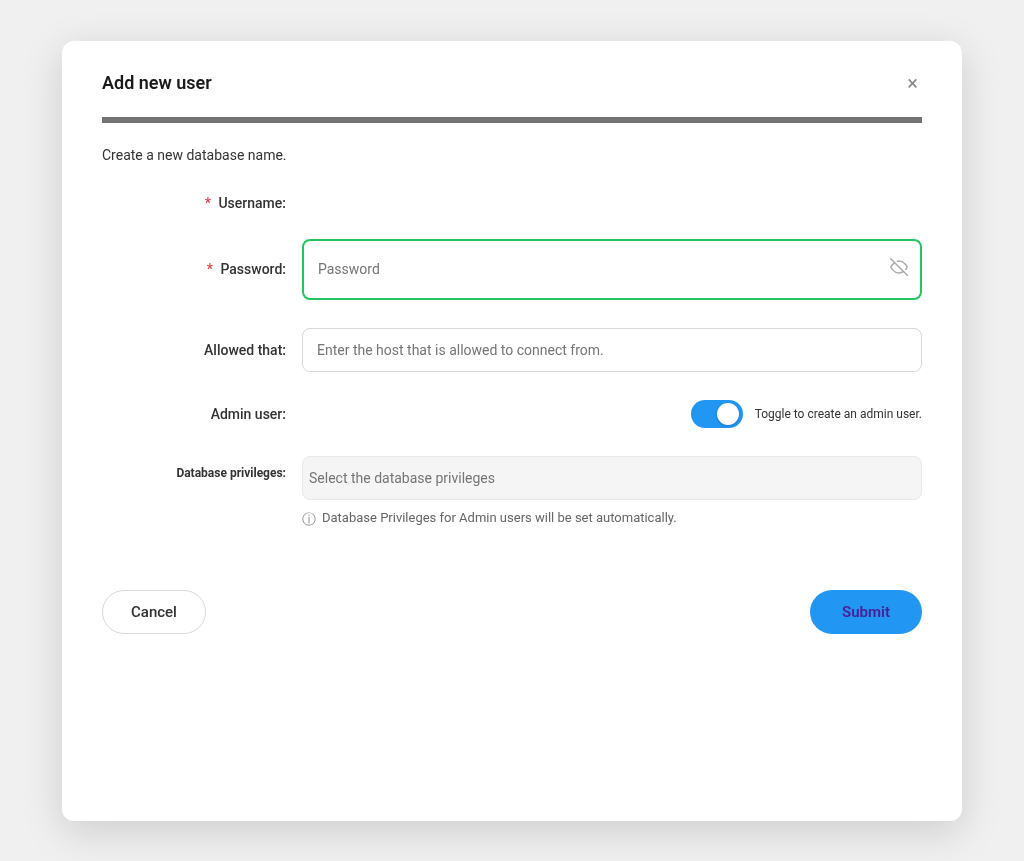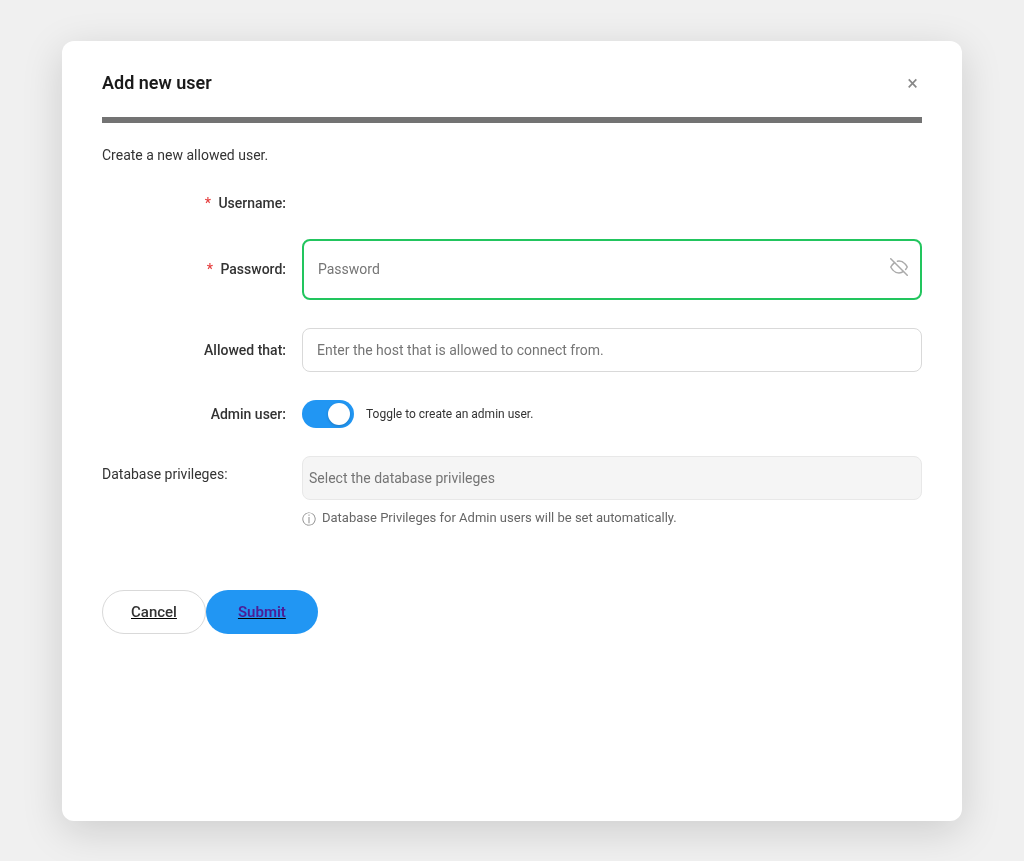--- a/index.html
+++ b/index.html
@@ -55,20 +55,21 @@
     .subtitle {
       font-size: 14px;
       color: #333;
       margin-bottom: 32px;
     }
 
     .form-group {
       display: flex;
       align-items: center;
       margin-bottom: 28px;
+      justify-content: space-between;
     }
 
     .form-label {
       width: 200px;
       text-align: right;
       padding-right: 16px;
       font-size: 14px;
       color: #333;
       font-weight: 500;
       flex-shrink: 0;
@@ -225,24 +226,25 @@
 
     
     .privileges-group {
       display: flex;
       align-items: flex-start;
       margin-bottom: 20px;
     }
 
     .privileges-label {
       width: 200px;
+      text-align: right;
       padding-right: 16px;
-      font-size: 14px;
-      color: #333;
-      font-weight: 400;
+      font-size: 12px;
+      color: #333;
+      font-weight: 700;
       flex-shrink: 0;
       padding-top: 10px;
     }
 
     .privileges-content {
       flex: 1;
     }
 
     .privileges-input {
       width: 100%;
@@ -268,24 +270,24 @@
 
     .info-icon {
       color: #888;
       font-size: 14px;
       flex-shrink: 0;
       margin-top: 1px;
     }
 
     .dialog-footer {
       display: flex;
+      justify-content: space-between;
       align-items: center;
       margin-top: 40px;
       padding-top: 20px;
-      text-decoration: underline;
     }
 
     .cancel-btn {
       height: 44px;
       padding: 0 28px;
       border: 1px solid #d9d9d9;
       border-radius: 22px;
       background: #fff;
       font-size: 15px;
       color: #333;
@@ -307,21 +309,21 @@
   </style>
 </head>
 <body>
 
 <div class="dialog">
   <div class="dialog-header">
     <span class="dialog-title">Add new user</span>
     <button class="close-btn">×</button>
   </div>
 
-  <p class="subtitle">Create a new allowed user.</p>
+  <p class="subtitle">Create a new database name.</p>
 
   <div class="form-group">
     <label class="form-label">
       <span class="required-star">*</span>
       <span>Username:</span>
     </label>
   </div>
 
   <div class="form-group">
     <label class="form-label">

